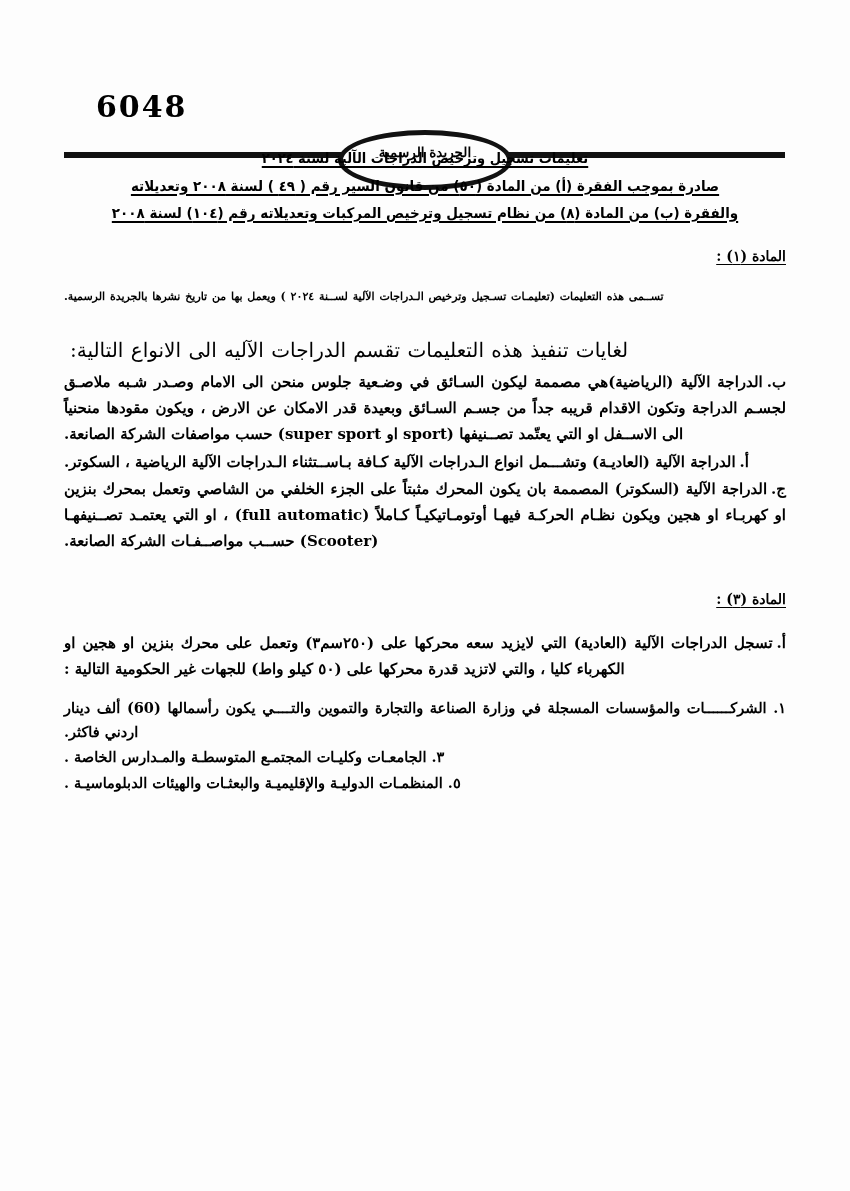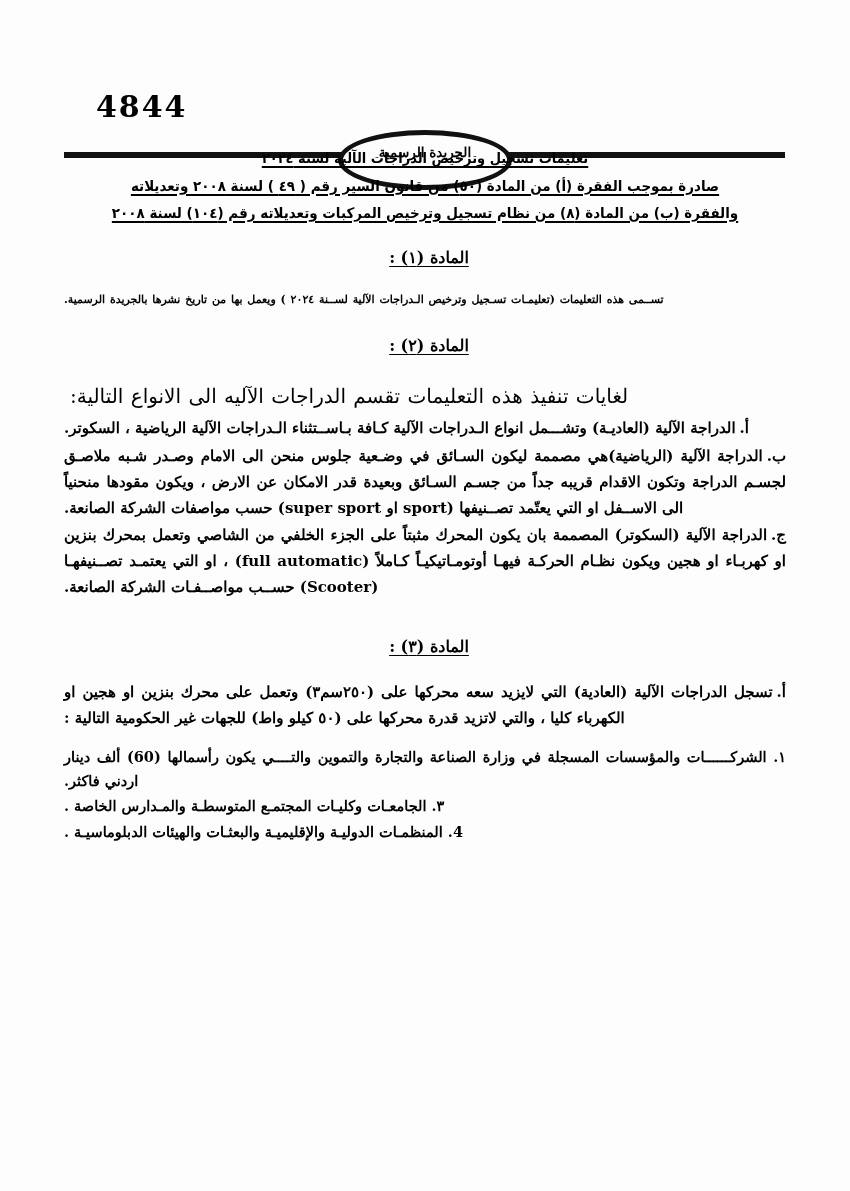--- a/index.html
+++ b/index.html
@@ -103,24 +103,24 @@
   
   .content {
     position: absolute;
     top: 248px;
     right: 64px;
     left: 64px;
     width: 722px;
   }
 
   .article-heading {
-    text-align: center;
+    text-align: right;
     margin: 0 0 24px 0;
     font-family: "DejaVu Serif", "Liberation Serif", serif;
-    font-size: 16px;
+    font-size: 14px;
     font-weight: bold;
     text-decoration: underline;
     text-underline-offset: 3px;
     text-decoration-thickness: 1.4px;
     padding-left: 8px;
   }
 
   .para {
     font-family: "DejaVu Serif", "Liberation Serif", serif;
     font-size: 11px;
@@ -172,21 +172,21 @@
   }
   .spacer-md { height: 20px; }
   .spacer-lg { height: 34px; }
 </style>
 </head>
 <body>
 
 <div class="page">
 
   <div class="header-band">
-    <div class="page-number">4484</div>
+    <div class="page-number">8406</div>
 
     <div class="rule-left"></div>
     <div class="rule-right"></div>
 
     <div class="gazette-ellipse">
       <span>الجريدة الرسمية</span>
     </div>
   </div>
 
   <div class="title-block">
@@ -198,46 +198,45 @@
   <div class="content">
 
     <div>
       <div class="article-heading">المادة (١) :</div>
       <p class="para">تســمى هذه التعليمات (تعليمـات تسـجيل وترخيص الـدراجات الآلية  لســنة ٢٠٢٤ ) ويعمل بها من تاريخ نشرها بالجريدة الرسمية.</p>
     </div>
 
     <div class="spacer-md"></div>
 
     <div>
-      <div class="article-heading">المادة (٢) :</div>
       <p class="para lead">لغايات تنفيذ هذه التعليمات تقسم الدراجات الآليه الى الانواع التالية:</p>
 
       <p class="list-item">
+        <span class="marker">ب.</span><span>الدراجة الآلية (الرياضية)هي مصممة ليكون السـائق في وضـعية جلوس منحن الى الامام وصـدر شـبه ملاصـق لجسـم الدراجة وتكون الاقدام قريبه جداً من جسـم السـائق وبعيدة قدر الامكان عن الارض ، ويكون مقودها منحنياً الى الاســفل او التي يعتّمد تصــنيفها (sport او super sport) حسب مواصفات الشركة الصانعة.</span>
+      </p>
+
+      <p class="list-item">
         <span class="marker">أ.</span><span>الدراجة الآلية (العاديـة) وتشـــمل انواع الـدراجات الآلية كـافة بـاســتثناء الـدراجات الآلية الرياضية ، السكوتر.</span>
-      </p>
-
-      <p class="list-item">
-        <span class="marker">ب.</span><span>الدراجة الآلية (الرياضية)هي مصممة ليكون السـائق في وضـعية جلوس منحن الى الامام وصـدر شـبه ملاصـق لجسـم الدراجة وتكون الاقدام قريبه جداً من جسـم السـائق وبعيدة قدر الامكان عن الارض ، ويكون مقودها منحنياً الى الاســفل او التي يعتّمد تصــنيفها (sport او super sport) حسب مواصفات الشركة الصانعة.</span>
       </p>
 
       <p class="list-item">
         <span class="marker">ج.</span><span>الدراجة الآلية (السكوتر) المصممة بان يكون المحرك مثبتاً على الجزء الخلفي من الشاصي وتعمل بمحرك بنزين او كهربـاء او هجين ويكون نظـام الحركـة فيهـا أوتومـاتيكيـاً كـاملاً (full automatic) ، او التي يعتمـد تصــنيفهـا (Scooter) حســب مواصــفـات الشركة الصانعة.</span>
       </p>
     </div>
 
     <div class="spacer-lg"></div>
 
     <div>
       <div class="article-heading">المادة (٣) :</div>
 
       <p class="list-item">
         <span class="marker">أ.</span><span>تسجل الدراجات الآلية (العادية) التي لايزيد سعه محركها على (٢٥٠سم٣) وتعمل على محرك بنزين او هجين او الكهرباء كليا ، والتي لاتزيد قدرة محركها على (٥٠ كيلو واط) للجهات غير الحكومية التالية :</span>
       </p>
 
       <div class="num-list">
         <p class="num-item">١. الشركــــــات والمؤسسات المسجلة في وزارة الصناعة والتجارة والتموين والتــــي يكون رأسمالها (60) ألف دينار اردني فاكثر.</p>
         <p class="num-item single">٣. الجامعـات وكليـات المجتمـع المتوسطـة والمـدارس الخاصة .</p>
-        <p class="num-item single">4. المنظمـات الدوليـة والإقليميـة والبعثـات والهيئات الدبلوماسيـة .</p>
+        <p class="num-item single">٥. المنظمـات الدوليـة والإقليميـة والبعثـات والهيئات الدبلوماسيـة .</p>
       </div>
     </div>
 
   </div>
 </div>
 
 </body></html>

